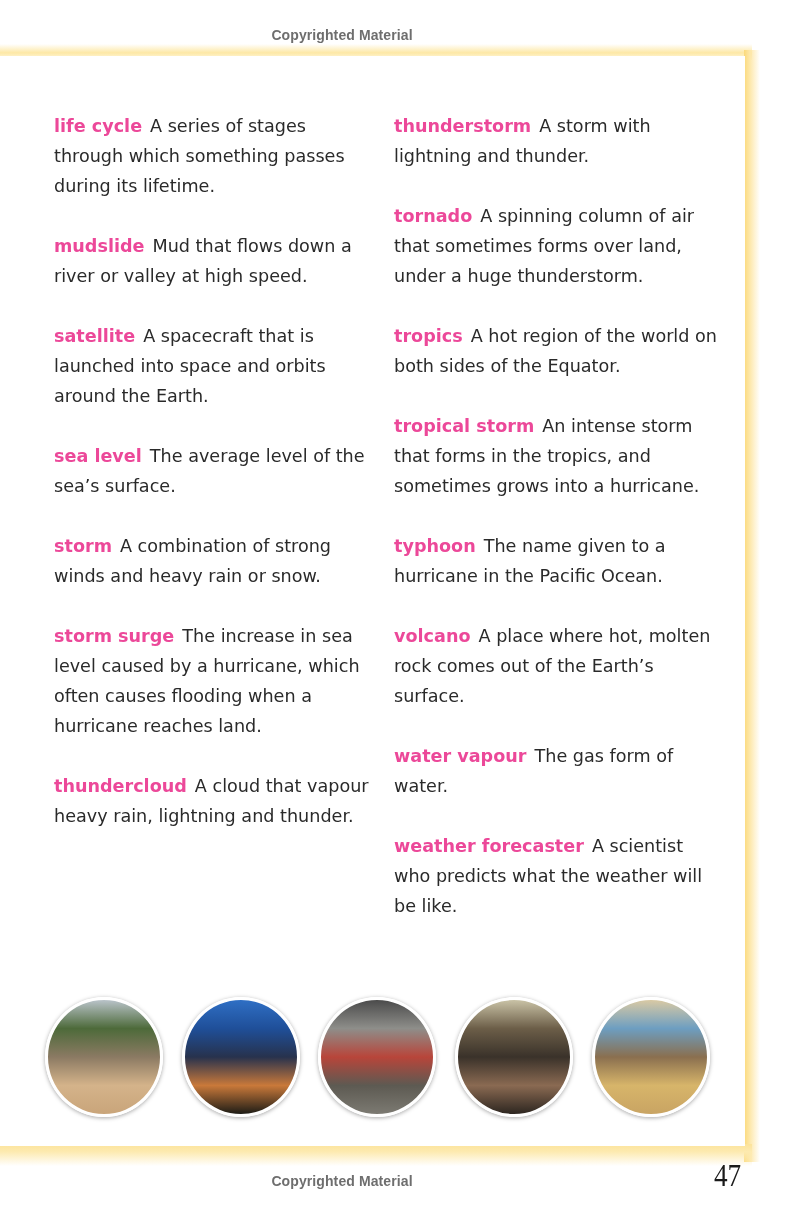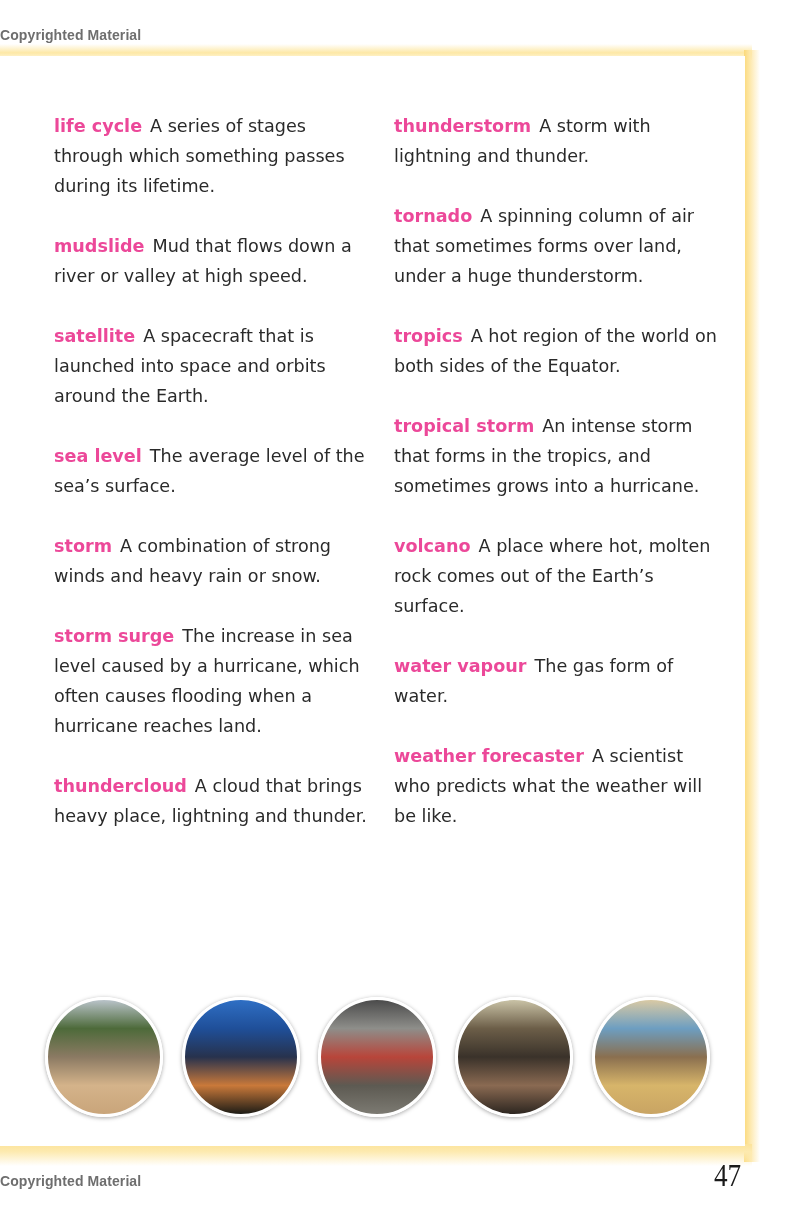--- a/index.html
+++ b/index.html
@@ -2,21 +2,21 @@
 <html><head>
 <meta charset="utf-8">
 <style>
   html, body { margin: 0; padding: 0; }
   body {
     width: 800px; height: 1216px; position: relative; overflow: hidden;
     background: #ffffff;
     font-family: "DejaVu Sans", sans-serif;
   }
   .copyright {
-    position: absolute; left: 0; width: 684px; text-align: left;
+    position: absolute; left: 0; width: 684px; text-align: center;
     font-family: "Liberation Sans", sans-serif; font-size: 14px; font-weight: bold;
     color: #6e6e6e; letter-spacing: 0.1px;
   }
   .copyright.top { top: 27px; }
   .copyright.bottom { top: 1173px; }
 
   .glow-top {
     position: absolute; left: 0; top: 44px; width: 752px; height: 16px;
     background: linear-gradient(to bottom, rgba(255,240,200,0) 0%, #fde8a6 55%, rgba(255,246,215,0.6) 100%);
   }
@@ -68,27 +68,28 @@
 <div class="glow-bottom"></div>
 <div class="panel"></div>
 
 <div class="col left" id="col-left">
     <div class="entry"><span class="term">life cycle</span><span class="def">A series of stages through which something passes during its lifetime.</span></div>
     <div class="entry"><span class="term">mudslide</span><span class="def">Mud that flows down a river or valley at high speed.</span></div>
     <div class="entry"><span class="term">satellite</span><span class="def">A spacecraft that is launched into space and orbits around the Earth.</span></div>
     <div class="entry"><span class="term">sea level</span><span class="def">The average level of the sea’s surface.</span></div>
     <div class="entry"><span class="term">storm</span><span class="def">A combination of strong winds and heavy rain or snow.</span></div>
     <div class="entry"><span class="term">storm surge</span><span class="def">The increase in sea level caused by a hurricane, which often causes flooding when a hurricane reaches land.</span></div>
-    <div class="entry"><span class="term">thundercloud</span><span class="def">A cloud that brings heavy place, lightning and thunder.</span></div>
+    <div class="entry"><span class="term">thundercloud</span><span class="def">A cloud that vapour heavy rain, lightning and thunder.</span></div>
   </div>
 <div class="col right" id="col-right">
     <div class="entry"><span class="term">thunderstorm</span><span class="def">A storm with lightning and thunder.</span></div>
     <div class="entry"><span class="term">tornado</span><span class="def">A spinning column of air that sometimes forms over land, under a huge thunderstorm.</span></div>
     <div class="entry"><span class="term">tropics</span><span class="def">A hot region of the world on both sides of the Equator.</span></div>
     <div class="entry"><span class="term">tropical storm</span><span class="def">An intense storm that forms in the tropics, and sometimes grows into a hurricane.</span></div>
+    <div class="entry"><span class="term">typhoon</span><span class="def">The name given to a hurricane in the Pacific Ocean.</span></div>
     <div class="entry"><span class="term">volcano</span><span class="def">A place where hot, molten rock comes out of the Earth’s surface.</span></div>
     <div class="entry"><span class="term">water vapour</span><span class="def">The gas form of water.</span></div>
     <div class="entry"><span class="term">weather forecaster</span><span class="def">A scientist who predicts what the weather will be like.</span></div>
   </div>
 
 <div class="photos" id="photos">
     <div class="photo" style="left: 0px; background: linear-gradient(rgb(185, 195, 201) 0%, rgb(77, 106, 58) 25%, rgb(139, 122, 99) 50%, rgb(212, 179, 138) 75%, rgb(201, 165, 122) 100%);"></div>
     <div class="photo" style="left: 137px; background: linear-gradient(rgb(47, 111, 196) 0%, rgb(31, 79, 153) 25%, rgb(39, 50, 77) 50%, rgb(201, 121, 58) 75%, rgb(29, 28, 22) 100%);"></div>
     <div class="photo" style="left: 273px; background: linear-gradient(rgb(75, 75, 75) 0%, rgb(142, 142, 138) 25%, rgb(184, 69, 58) 50%, rgb(93, 90, 82) 75%, rgb(124, 122, 114) 100%);"></div>
     <div class="photo" style="left: 410px; background: linear-gradient(rgb(201, 194, 166) 0%, rgb(108, 94, 72) 25%, rgb(58, 50, 42) 50%, rgb(138, 106, 82) 75%, rgb(45, 38, 32) 100%);"></div>

